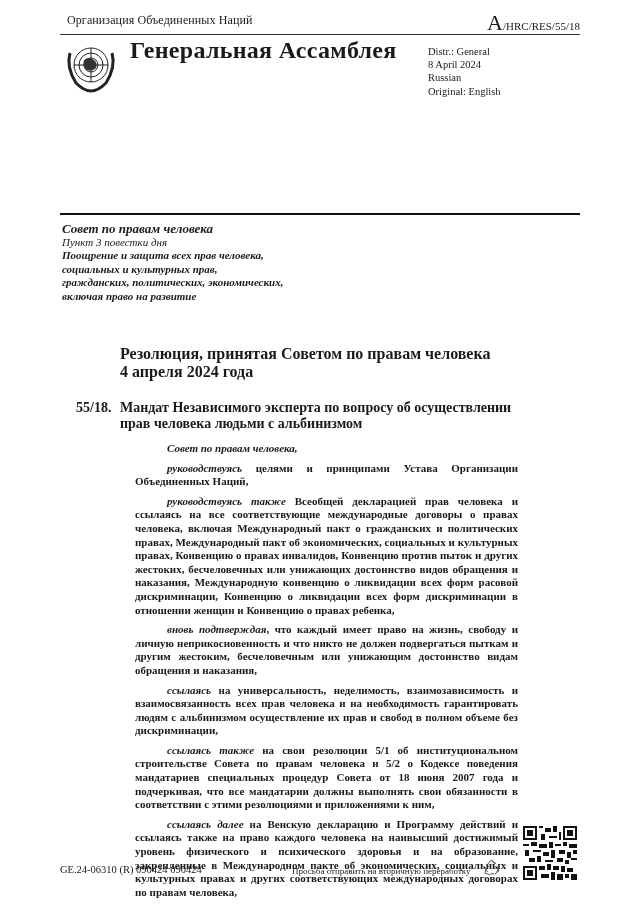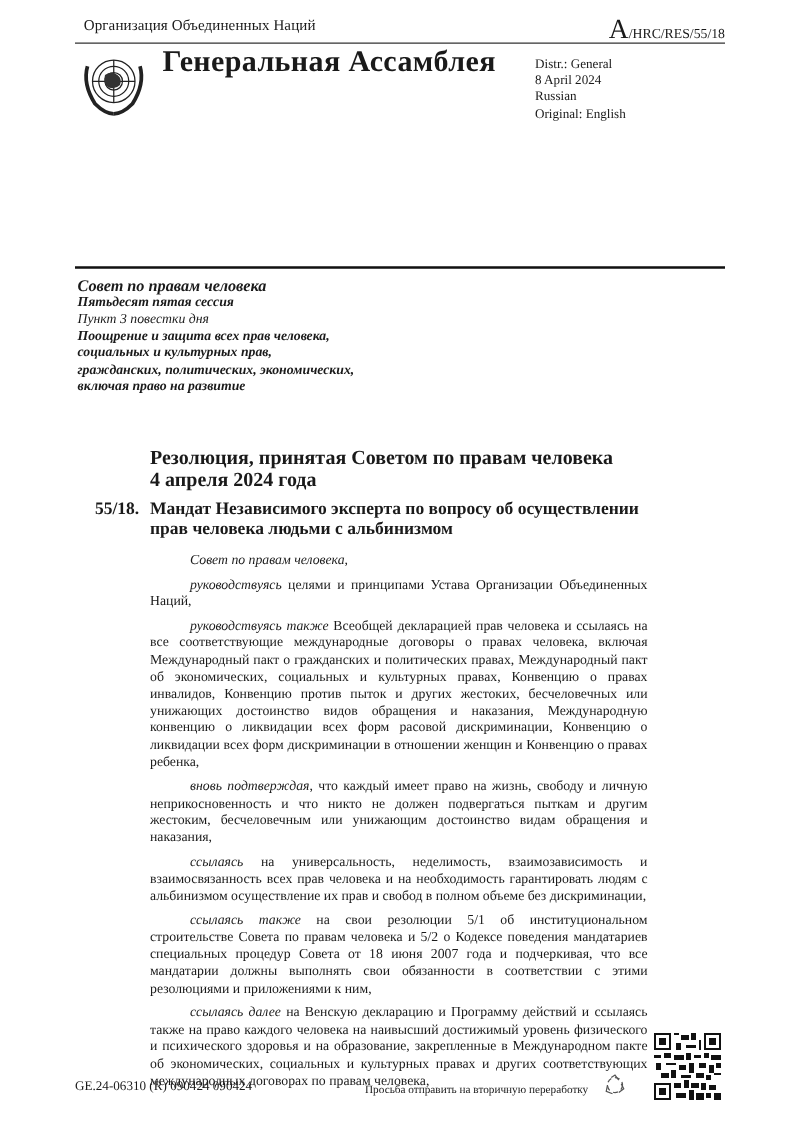--- a/index.html
+++ b/index.html
@@ -11,25 +11,25 @@
   .symbol .big { font-size:22px; }
   .rule-top { left:60px; top:34px; width:520px; height:1px; background:#333; }
   .logo { left:62px; top:38px; width:58px; height:58px; }
   .ga-title { left:130px; top:37px; font-size:24px; font-weight:bold; letter-spacing:0.3px; }
   .distr { left:428px; top:45px; font-size:10.5px; line-height:13.2px; }
   .rule-mid { left:60px; top:213px; width:520px; height:2px; background:#111; }
   .council { left:62px; top:222px; font-size:12.5px; line-height:13.5px;font-style:italic; }
   .council .h { font-weight:bold; font-size:13px; }
   .council .sm { font-size:11px; }
   .council .smb { font-size:11px; font-weight:bold; }
-  .res-title { left:120px; top:358px; font-size:16px; font-weight:bold; line-height:18px; }
+  .res-title { left:120px; top:345px; font-size:16px; font-weight:bold; line-height:18px; }
   .res-num { left:76px; top:400px; font-size:14px; font-weight:bold; }
   .res-subj { left:120px; top:400px; width:420px; font-size:14px; font-weight:bold; line-height:16px; }
   .body { left:120px; top:442px; width:398px; font-size:11px; line-height:13.6px; text-align:justify; }
-  .body p { margin:0 0 6px 0; text-indent:32px; }
+  .body p { margin:0 0 6px 15px; text-indent:32px;font-weight:bold; }
   .body i { font-style:italic; }
   .footer-code { left:60px; top:864px; font-size:10.5px; }
   .recycle-text { left:292px; top:866px; font-size:9px; font-weight:normal; }
   .recycle { left:482px; top:858px; width:20px; height:20px; }
   .qr { left:523px; top:826px; width:54px; height:54px; }
 </style>
 </head>
 <body>
 
 <div class="abs org-name">Организация Объединенных Наций</div>
@@ -53,21 +53,20 @@
   <div>Distr.: General</div>
   <div>8 April 2024</div>
   <div>Russian</div>
   <div>Original: English</div>
 </div>
 
 <div class="abs rule-mid"></div>
 
 <div class="abs council">
   <div class="h">Совет по правам человека</div>
-  <div class="smb">Пятьдесят пятая сессия</div>
   <div class="sm">Пункт 3 повестки дня</div>
   <div class="smb">Поощрение и защита всех прав человека,</div>
   <div class="smb">социальных и культурных прав,</div>
   <div class="smb">гражданских, политических, экономических,</div>
   <div class="smb">включая право на развитие</div>
 </div>
 
 <div class="abs res-title">
   <div>Резолюция, принятая Советом по правам человека</div>
   <div>4 апреля 2024 года</div>

